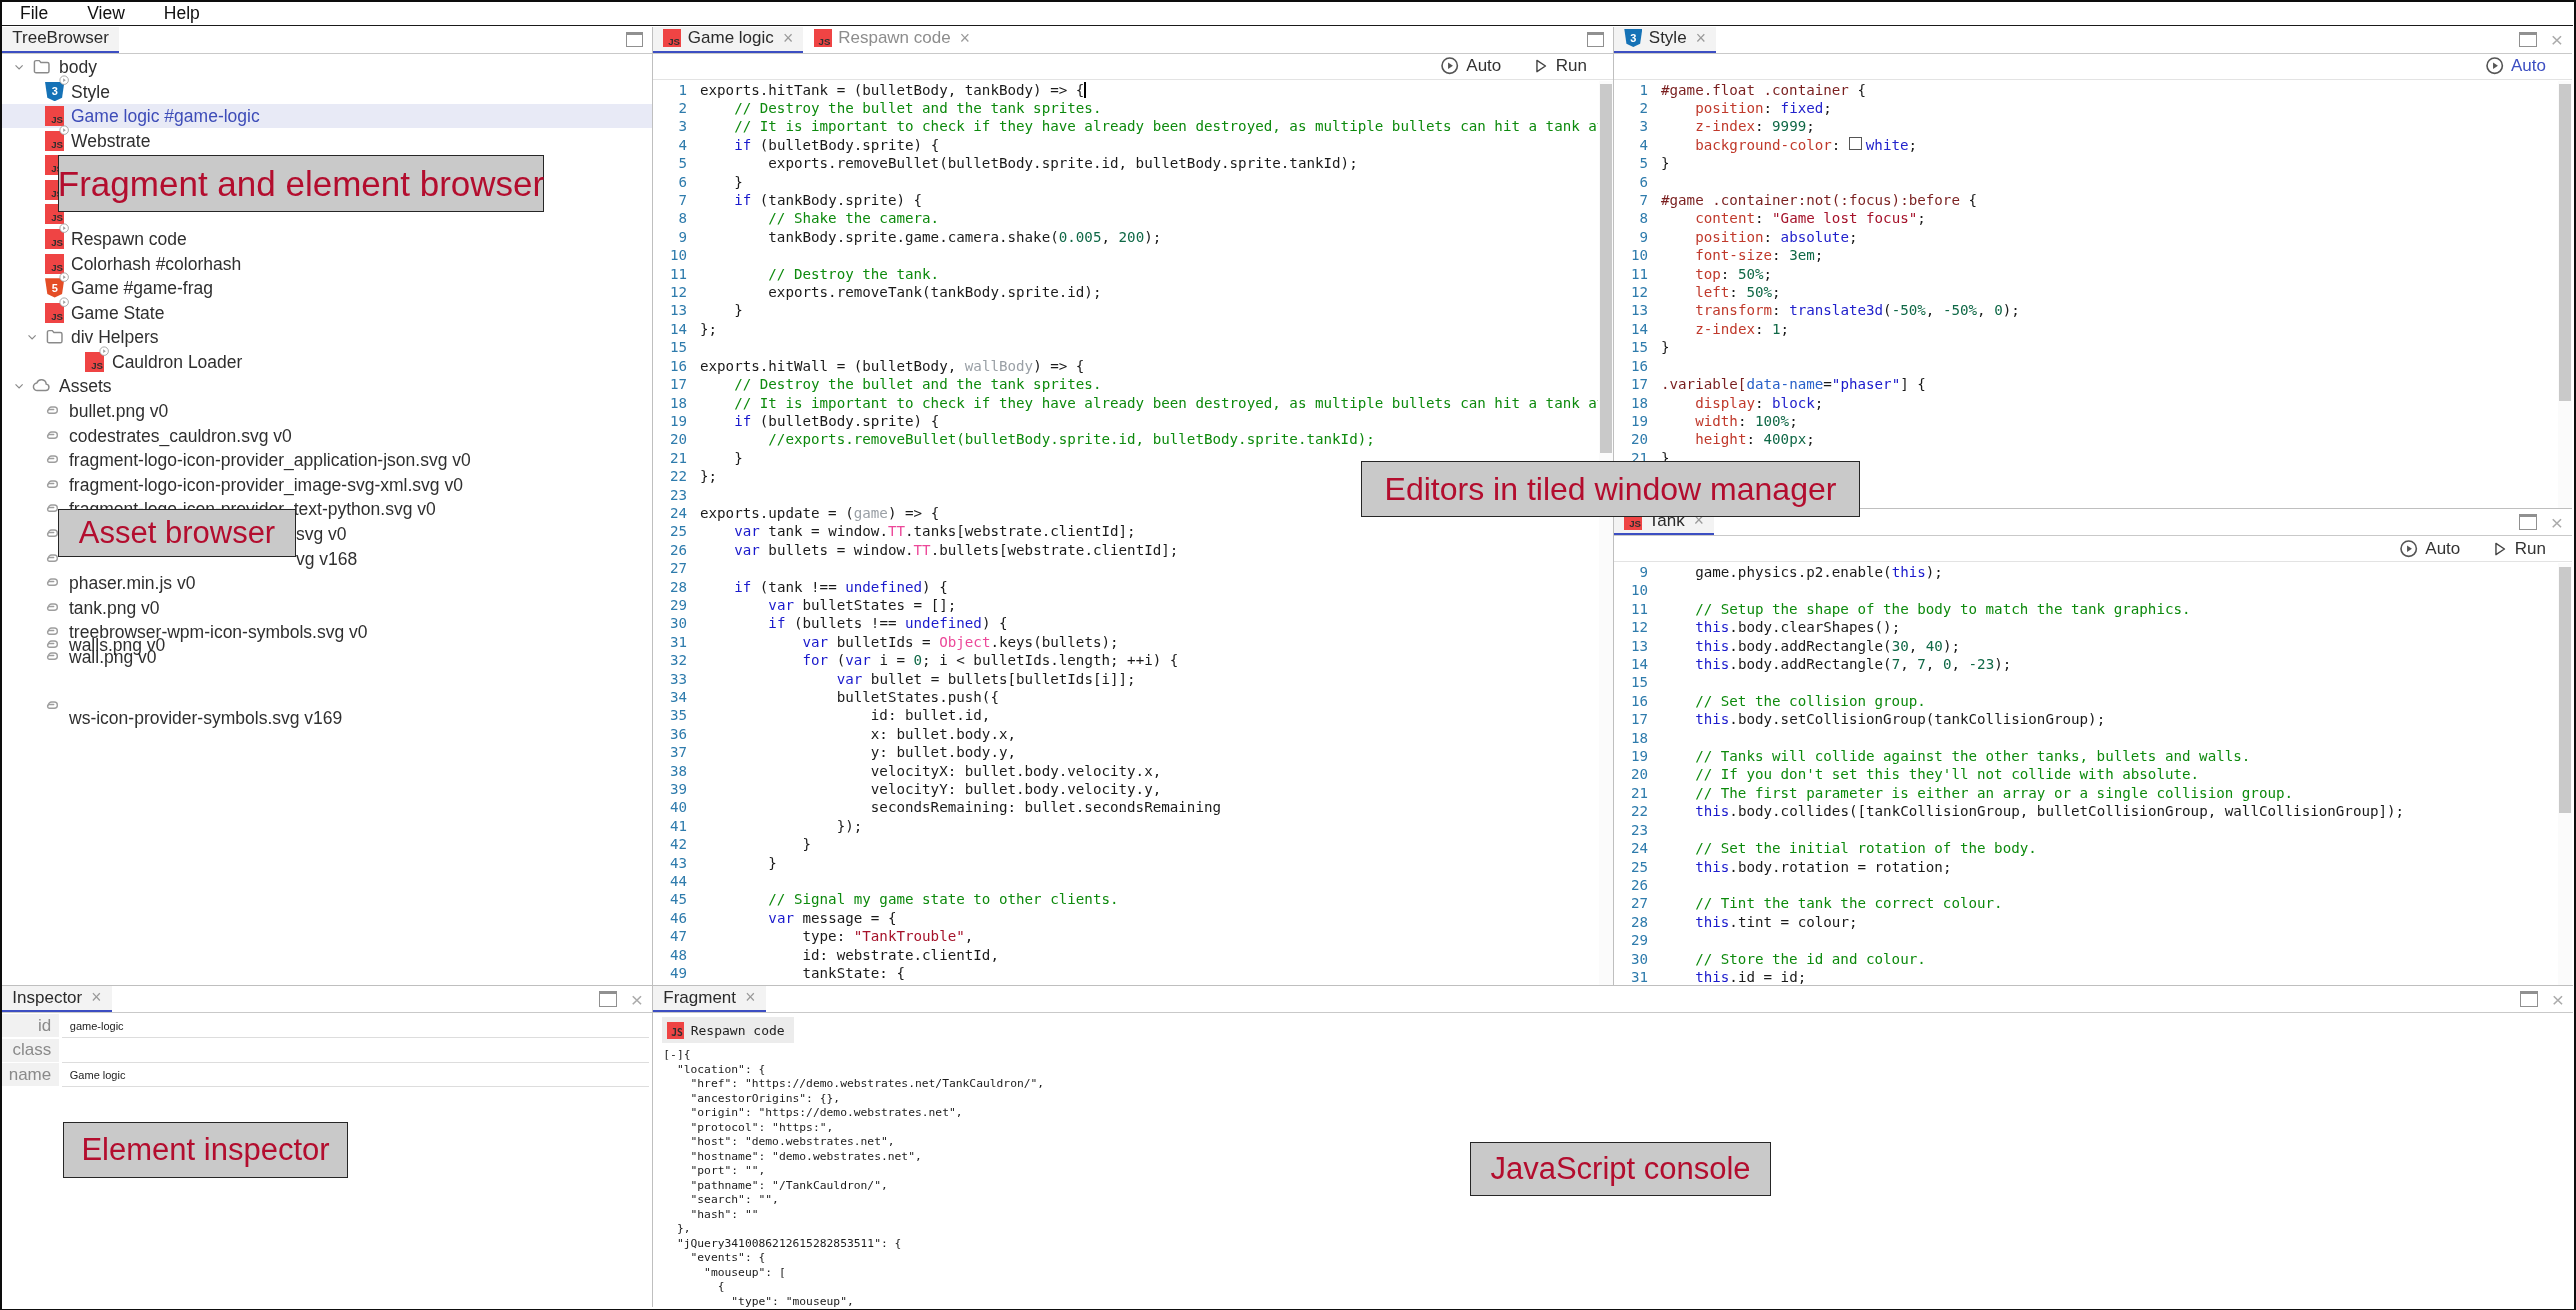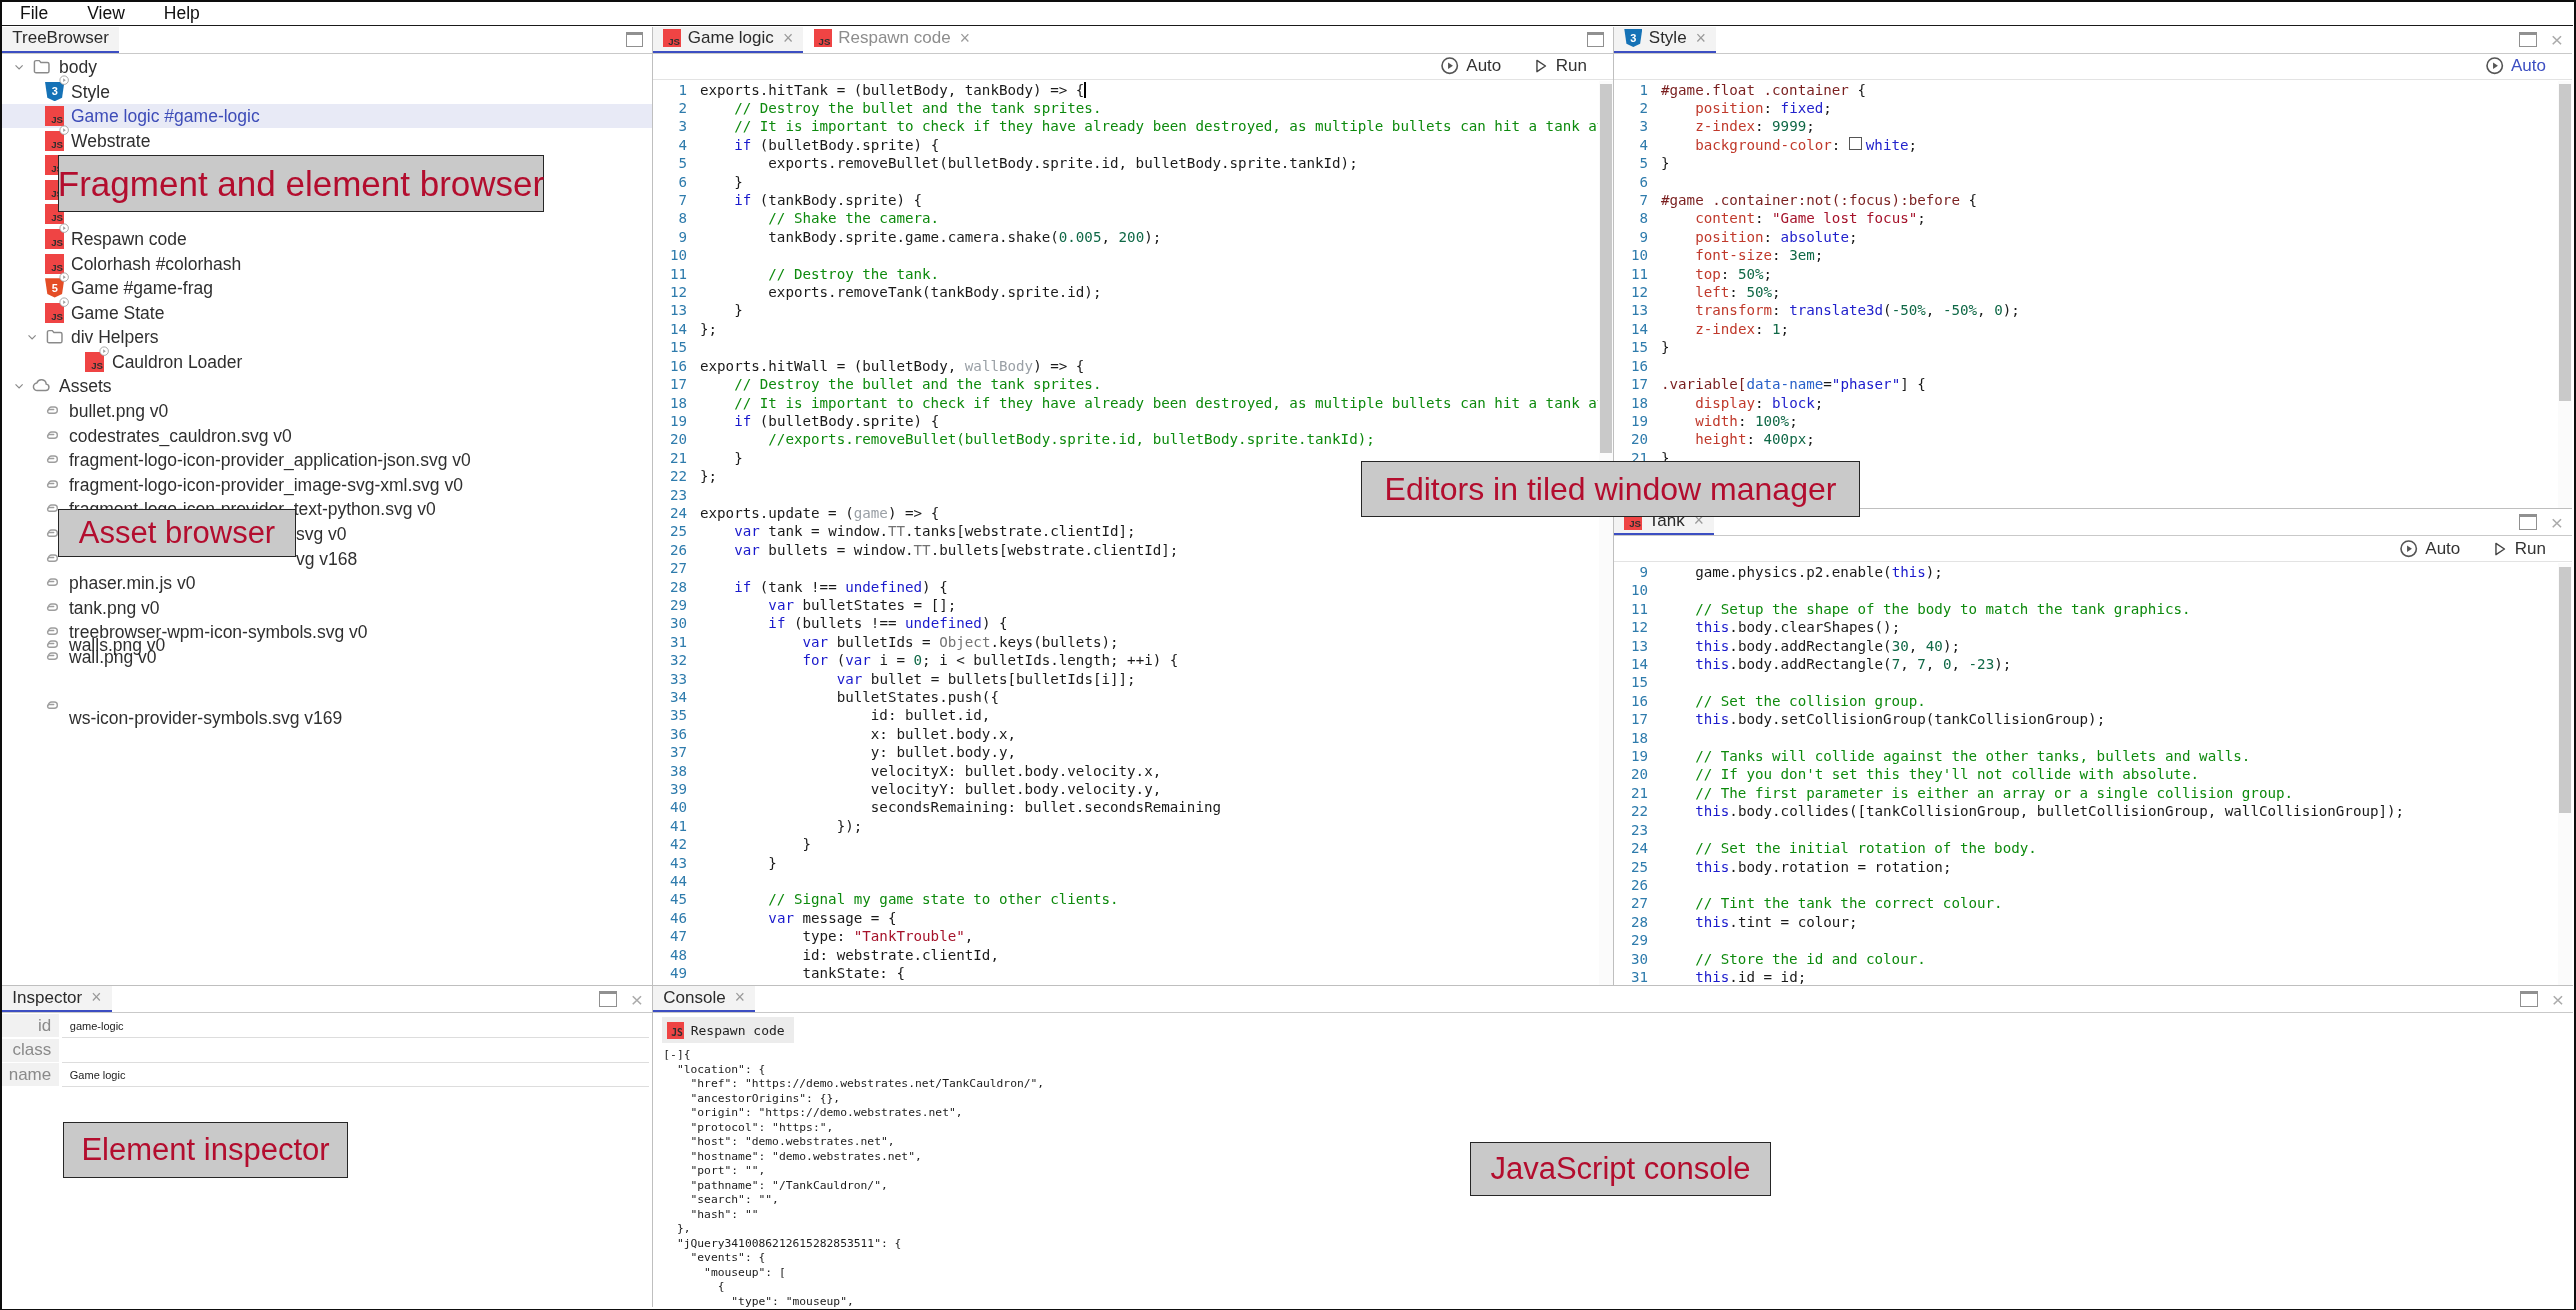--- a/index.html
+++ b/index.html
@@ -22,21 +22,21 @@
   .toolbar{position:absolute;left:0;right:0;top:27px;height:26px;border-bottom:0.6px solid #e3e3e3;background:#fff;
            display:flex;align-items:center;justify-content:flex-end;gap:31px;padding-right:26px;box-sizing:border-box;}
   .tbtn{display:inline-flex;align-items:center;gap:6.5px;font-size:17px;color:#333;}
   
   .code{position:absolute;left:0;right:15.5px;top:54px;bottom:0;overflow:hidden;
         font-family:"DejaVu Sans Mono",monospace;font-size:14.2px;line-height:18.4px;}
   .cl{display:flex;white-space:pre;}
   .ln{width:34px;flex:none;text-align:right;padding-right:13px;color:#2e7bac;}
   .ct{white-space:pre;}
   .tok-p{color:#1a1a1a}.tok-c{color:#0d8a0d}.tok-k{color:#1a1acc}.tok-n{color:#0f6846}
-  .tok-s{color:#a5122a}.tok-d{color:#737373}.tok-g{color:#9aa0a6}.tok-q{color:#7a1f1f}
+  .tok-s{color:#a5122a}.tok-d{color:#ec4899}.tok-g{color:#9aa0a6}.tok-q{color:#7a1f1f}
   .tok-r{color:#c0392b}.tok-b{color:#2222cc}.tok-a{color:#2a62c9}.tok-s2{color:#1a1acc}
   .cur{display:inline-block;width:1.9px;height:16px;background:#000;vertical-align:text-bottom;}
   .sw{display:inline-block;width:11px;height:11px;border:1.3px solid #555;background:#fff;margin-right:3.9px;}
   .sbar{position:absolute;width:14.2px;top:54px;bottom:0;right:0;background:#fbfbfb;}
   .sthumb{position:absolute;left:1.3px;right:1.3px;background:#c9c9c9;}
   
   .trow{position:absolute;left:0;right:0;height:24.6px;font-size:17.5px;color:#2f2f2f;}
   .trow.sel{background:#e8eaf6;color:#3d4cb8;}
   .trow .lbl{position:absolute;top:2.6px;white-space:nowrap;}
   .ticon{position:absolute;top:2.6px;width:19.4px;height:19.4px;}
@@ -521,21 +521,21 @@
         <div class="irow" style="top: 49px;">
           <span class="k">name</span>
           <span class="v">Game logic</span>
         </div>
       </div>
   </div>
 
   <div class="panel" id="console" style="left:651px;top:984px;width:1920px;height:321px;">
     <div class="tabbar">
       <div class="tab active">
-        <span>Console</span>
+        <span>Fragment</span>
         <span class="x">×</span>
       </div>
       <div class="winbtns">
         <span class="maxi"></span>
         <span class="closex">×</span>
       </div>
     </div>
     <div class="chip" style="left:9px;top:31px;">
       <span class="jsic" style="width:17px;height:17px;display:flex;">JS</span>
       <span>Respawn code</span>

